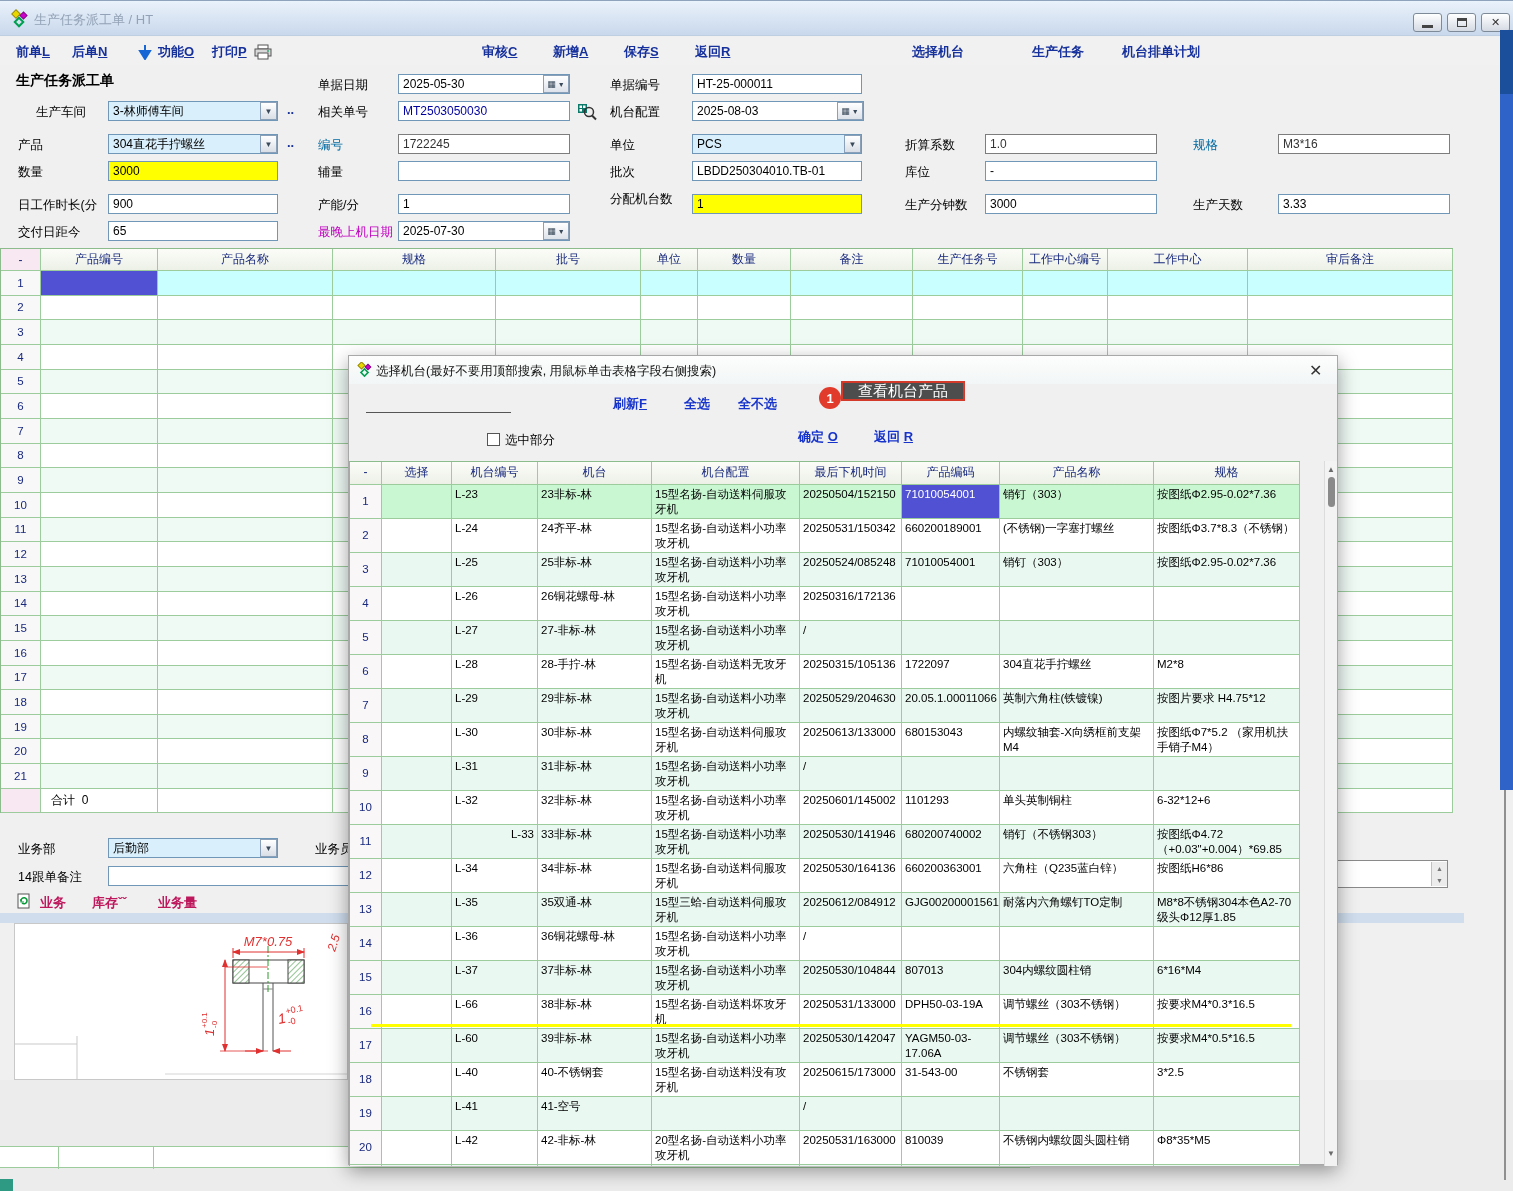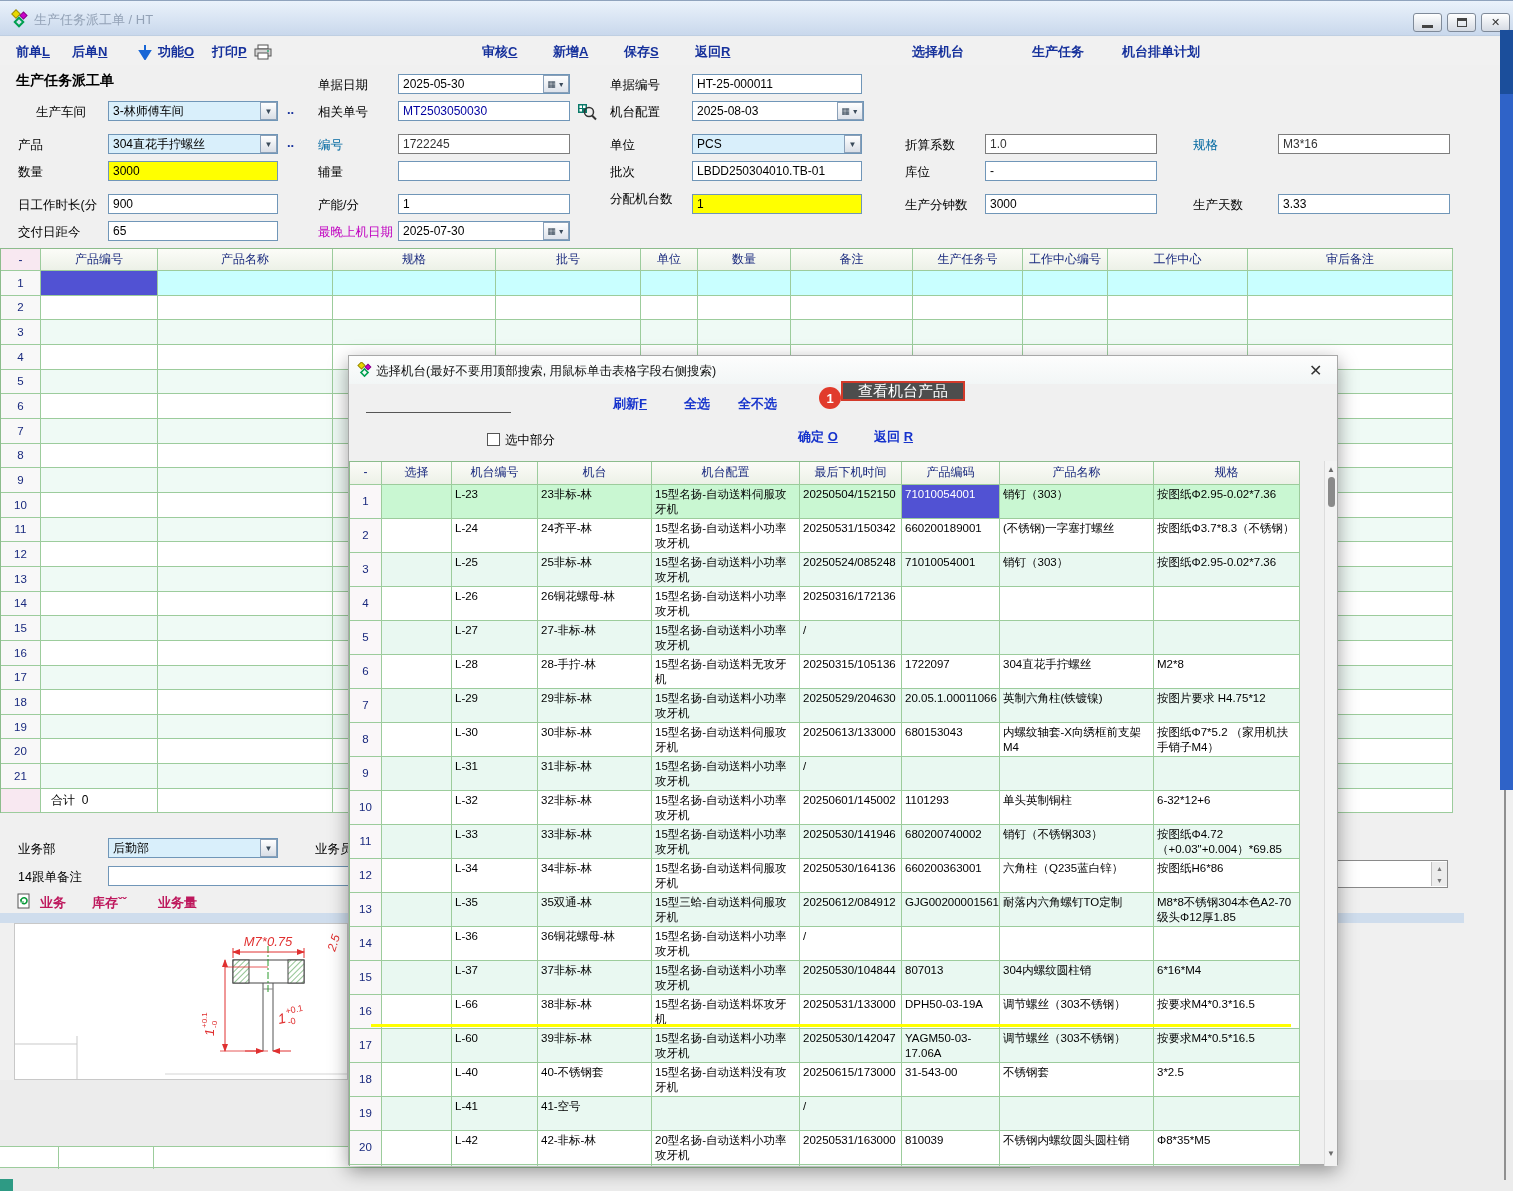--- a/index.html
+++ b/index.html
@@ -753,21 +753,21 @@
         <div class="d-cell d-white" style="width:114px;">32非标-林</div>
         <div class="d-cell d-white" style="width:148px;">15型名扬-自动送料小功率攻牙机</div>
         <div class="d-cell d-white" style="width:102px;">20250601/145002</div>
         <div class="d-cell d-white" style="width:98px;">1101293</div>
         <div class="d-cell d-white" style="width:154px;">单头英制铜柱</div>
         <div class="d-cell d-white" style="width:146px;">6-32*12+6</div>
       </div>
       <div class="d-row" style="height:34px">
         <div class="d-cell d-num" style="width:32px">11</div>
         <div class="d-cell d-cyan" style="width:70px;text-align:center;"></div>
-        <div class="d-cell d-cyan" style="width:86px;">L-33</div>
+        <div class="d-cell d-cyan" style="width:86px;text-align:right;">L-33</div>
         <div class="d-cell d-cyan" style="width:114px;">33非标-林</div>
         <div class="d-cell d-cyan" style="width:148px;">15型名扬-自动送料小功率攻牙机</div>
         <div class="d-cell d-cyan" style="width:102px;">20250530/141946</div>
         <div class="d-cell d-cyan" style="width:98px;">680200740002</div>
         <div class="d-cell d-cyan" style="width:154px;">销钉（不锈钢303）</div>
         <div class="d-cell d-cyan" style="width:146px;">按图纸Φ4.72（+0.03"+0.004）*69.85</div>
       </div>
       <div class="d-row" style="height:34px">
         <div class="d-cell d-num" style="width:32px">12</div>
         <div class="d-cell d-white" style="width:70px;text-align:center;"></div>

